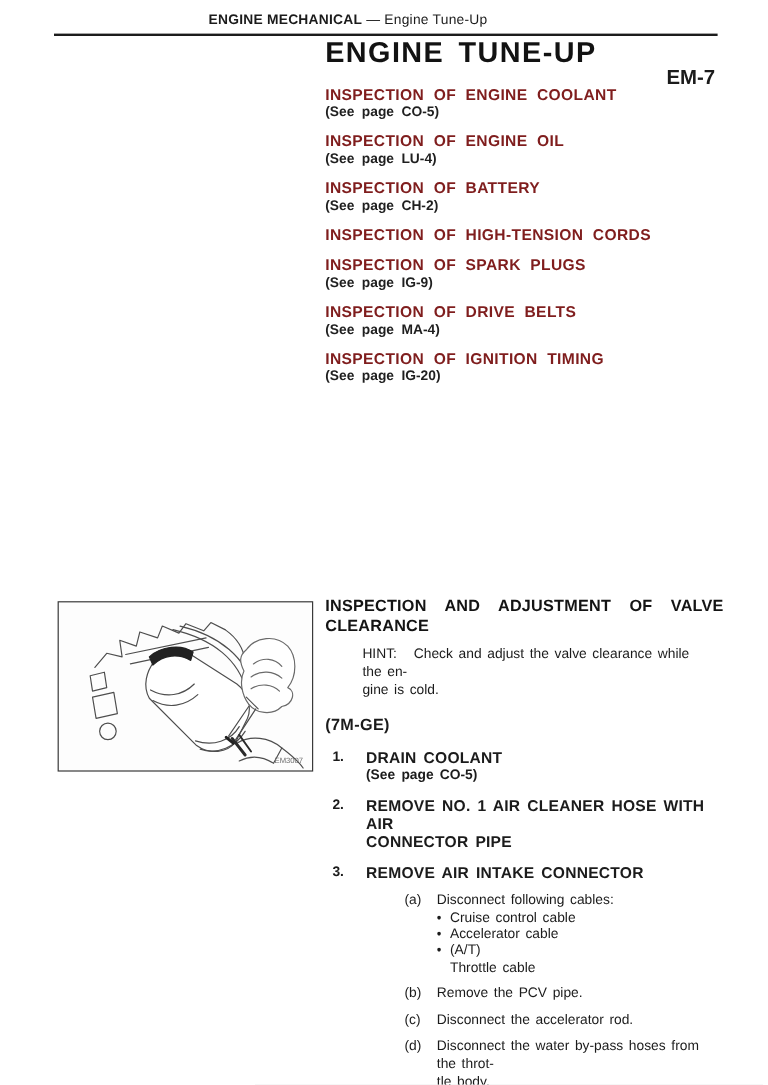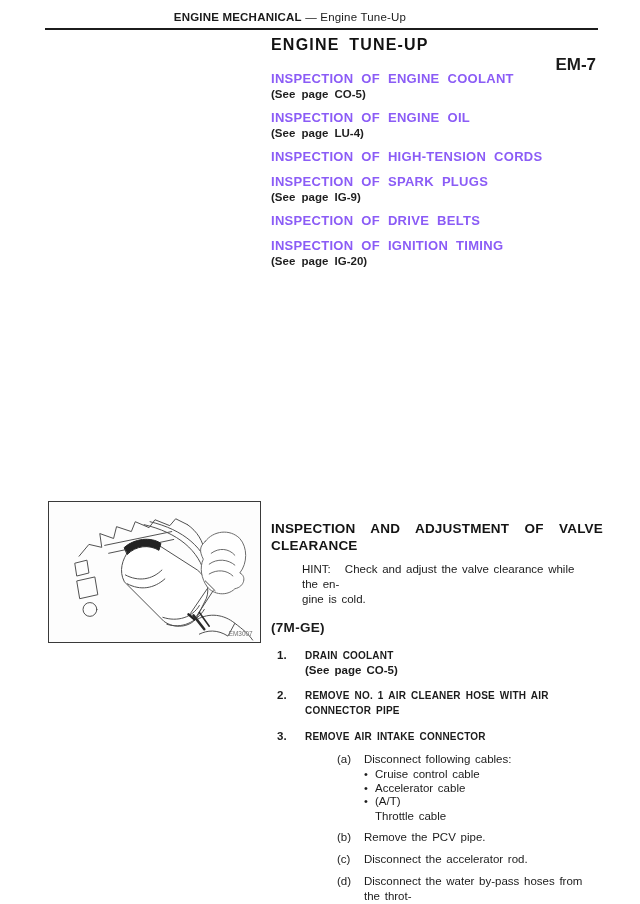--- a/index.html
+++ b/index.html
@@ -24,54 +24,54 @@
     font-size: 17px; font-weight: 700; margin-top: 44px;
   }
   .hdr-rule {
     position: absolute; top: 28px; left: 45px; width: 553px; height: 2px;
     background: #1c1c1c;
   }
   
   .top-block { position: absolute; left: 271px; top: 33px; width: 332px; }
   .page-title {
     margin: 0 0 13px 0;
-    font-size: 16px; font-weight: 700; letter-spacing: 1.2px; word-spacing: 4px;
+    font-size: 24px; font-weight: 700; letter-spacing: 1.2px; word-spacing: 4px;
     color: #121212; line-height: 24px;
   }
   .insp-item { margin-bottom: 8px; }
   .insp-heading {
     font-size: 13px; font-weight: 700; letter-spacing: .3px; word-spacing: 4px;
-    line-height: 17px; color: #8b5cf6;
+    line-height: 17px; color: #7f1d1d;
   }
   .insp-ref {
     font-size: 11.5px; font-weight: 700; word-spacing: 3px;
     line-height: 14px; color: #1f1f1f;
   }
   
   .figure {
     position: absolute; left: 48px; top: 501px;
     width: 213px; height: 142px;
     border: 1px solid #3a3a3a; background: #fdfdfd;
     box-sizing: border-box;
   }
   .figure svg { display: block; width: 100%; height: 100%; }
   
   .lower { position: absolute; left: 271px; top: 496px; width: 332px; }
   .valve-heading { font-size: 13.5px; font-weight: 700; line-height: 17px; color: #141414; letter-spacing: .2px; }
-  .valve-heading .just { display: block; text-align: justify; text-align-last: justify; margin-top: 24px; }
+  .valve-heading .just { display: block; text-align: justify; text-align-last: justify; }
   .valve-heading .line { display: block; }
   .hint { margin: 8px 17px 0 31px; font-size: 11.5px; line-height: 15px; word-spacing: 1.5px; }
   .pre { white-space: pre-wrap; }
   .engine-label { margin-top: 13px; font-size: 13.5px; font-weight: 700; letter-spacing: .3px; }
   .steps { margin-top: 13px; }
   .step { display: flex; margin-bottom: 11px; }
   .step-num { width: 34px; box-sizing: border-box; padding-left: 6px;
               font-size: 11.5px; font-weight: 700; line-height: 15px; }
   .step-body { flex: 1; }
-  .step-title { font-size: 10px; font-weight: 700; line-height: 15px; word-spacing: 2px; letter-spacing: .2px; }
+  .step-title { font-size: 13px; font-weight: 700; line-height: 15px; word-spacing: 2px; letter-spacing: .2px; }
   .step-ref { font-size: 11.5px; font-weight: 700; line-height: 14px; word-spacing: 2px; }
   .substeps { margin: 8px 0 0 32px; }
   .sub { display: flex; margin-bottom: 7px; }
   .sub-label { width: 27px; font-size: 11.5px; line-height: 15px; }
   .sub-body { flex: 1; font-size: 11.5px; line-height: 15px; word-spacing: 1.5px; }
   .bullets { margin-top: 1px; }
   .bullet-row { display: flex; line-height: 13.5px; }
   .bullet-glyph { width: 11px; font-size: 11px; }
   .bullet-text { font-size: 11.5px; }
   .bullet-cont { margin-left: 11px; font-size: 11.5px; line-height: 14.5px; }
@@ -93,28 +93,33 @@
 
     <div class="insp-item">
       <div class="insp-heading">INSPECTION OF ENGINE COOLANT</div>
       <div class="insp-ref">(See page CO-5)</div>
     </div>
     <div class="insp-item">
       <div class="insp-heading">INSPECTION OF ENGINE OIL</div>
       <div class="insp-ref">(See page LU-4)</div>
     </div>
     <div class="insp-item">
+      <div class="insp-heading">INSPECTION OF BATTERY</div>
+      <div class="insp-ref">(See page CH-2)</div>
+    </div>
+    <div class="insp-item">
       <div class="insp-heading">INSPECTION OF HIGH-TENSION CORDS</div>
     </div>
     <div class="insp-item">
       <div class="insp-heading">INSPECTION OF SPARK PLUGS</div>
       <div class="insp-ref">(See page IG-9)</div>
     </div>
     <div class="insp-item">
       <div class="insp-heading">INSPECTION OF DRIVE BELTS</div>
+      <div class="insp-ref">(See page MA-4)</div>
     </div>
     <div class="insp-item">
       <div class="insp-heading">INSPECTION OF IGNITION TIMING</div>
       <div class="insp-ref">(See page IG-20)</div>
     </div>
   </div>
 
   <div class="figure">
     <svg viewBox="0 0 213 142" fill="none" stroke="#4e4e4e" stroke-width="1" stroke-linecap="round" stroke-linejoin="round">
 

